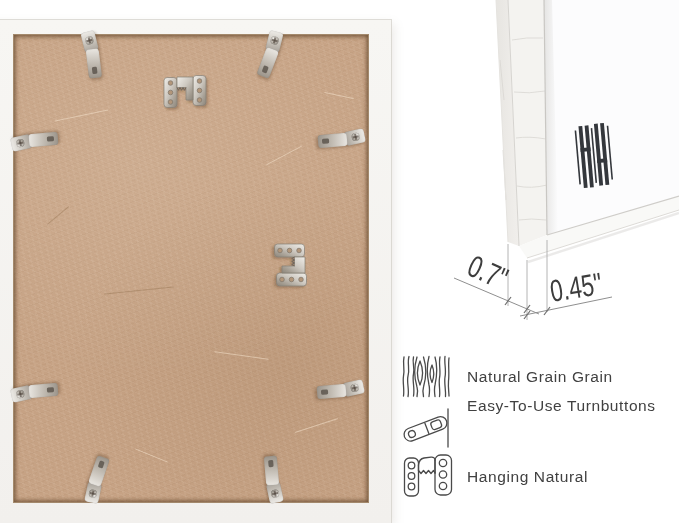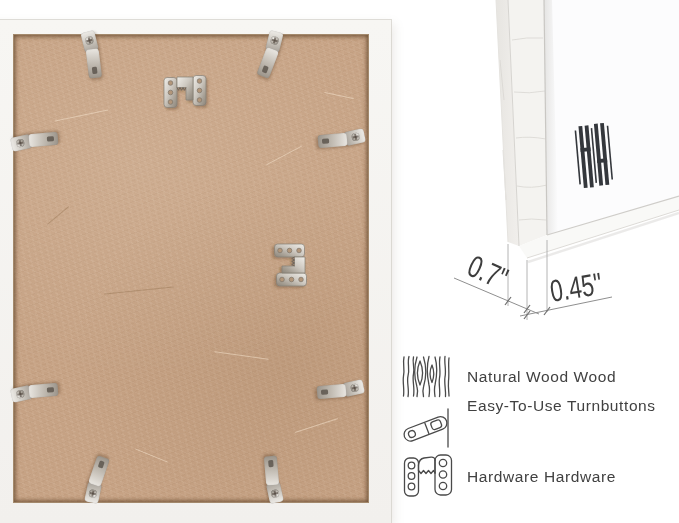--- a/index.html
+++ b/index.html
@@ -251,21 +251,21 @@
         <path d="M16,3 C13.5,11 13,23 16,33 C17,36 16.5,40 16,42.5"></path>
         <path d="M22.5,3 C25,11 25.5,23 22.5,33 C21.5,36 22,40 22.5,42.5"></path>
         <path d="M31,11 C28.8,16 28.5,23 31,28.5 C33.2,23 33,16 31,11 Z"></path>
         <path d="M28,2.5 C26,10 25.8,21 28,31 C29,35 28.5,39 28,42.5"></path>
         <path d="M34,3 C36,10 36.2,21 34,31 C33,35 33.5,39 34,42.5"></path>
         <path d="M39,3 C37.5,10 40,17 38.5,24 C37.5,30 39.5,37 38.5,42.5"></path>
         <path d="M44,2.5 C43,9 45.5,16 44,23 C43,29 45,36 44.5,42.5"></path>
         <path d="M48,4 C47,11 48.5,19 47.5,27 C47,33 48,39 48,42"></path>
       </g>
     </svg>
-    <div class="feat-label" style="top:367px">Natural Wood Wood</div>
+    <div class="feat-label" style="top:367px">Natural Grain Grain</div>
 
     <svg class="feat-icon" style="left:399px;top:407px" width="53" height="42" viewBox="0 0 53 42">
       <g class="ico">
         <line x1="49" y1="2" x2="49" y2="40"></line>
         <g transform="rotate(-21 26 22)">
           <rect x="4" y="15.5" width="45" height="13" rx="6.5"></rect>
           <circle cx="12" cy="22" r="3.4"></circle>
           <rect x="33" y="18" width="10" height="8" rx="2.5"></rect>
           <line x1="28" y1="16.5" x2="28" y2="27.5"></line>
         </g>
@@ -282,16 +282,16 @@
         <rect x="32" y="3" width="16.5" height="40" rx="5.5"></rect>
         <circle cx="40" cy="11" r="3.7"></circle>
           <circle cx="40" cy="22.5" r="3.7"></circle>
           <circle cx="40" cy="34" r="3.7"></circle>
         <path d="M15.5,13 C16,8.5 18,6.5 21,6 L28,5.2 C30.5,5 32,5.8 32,8"></path>
         <path d="M15.5,18.5 L18,21.5 L20.5,18.5 L23,21.5 L25.5,18.5 L28,21.5 L30.5,18.5 L32,21"></path>
         <line x1="15.5" y1="13" x2="15.5" y2="18.5"></line>
         <line x1="32" y1="8" x2="32" y2="21"></line>
       </g>
     </svg>
-    <div class="feat-label" style="top:467px">Hardware Hardware</div>
+    <div class="feat-label" style="top:467px">Hanging Natural</div>
   </div>
 
 </div>
 
 </body></html>

